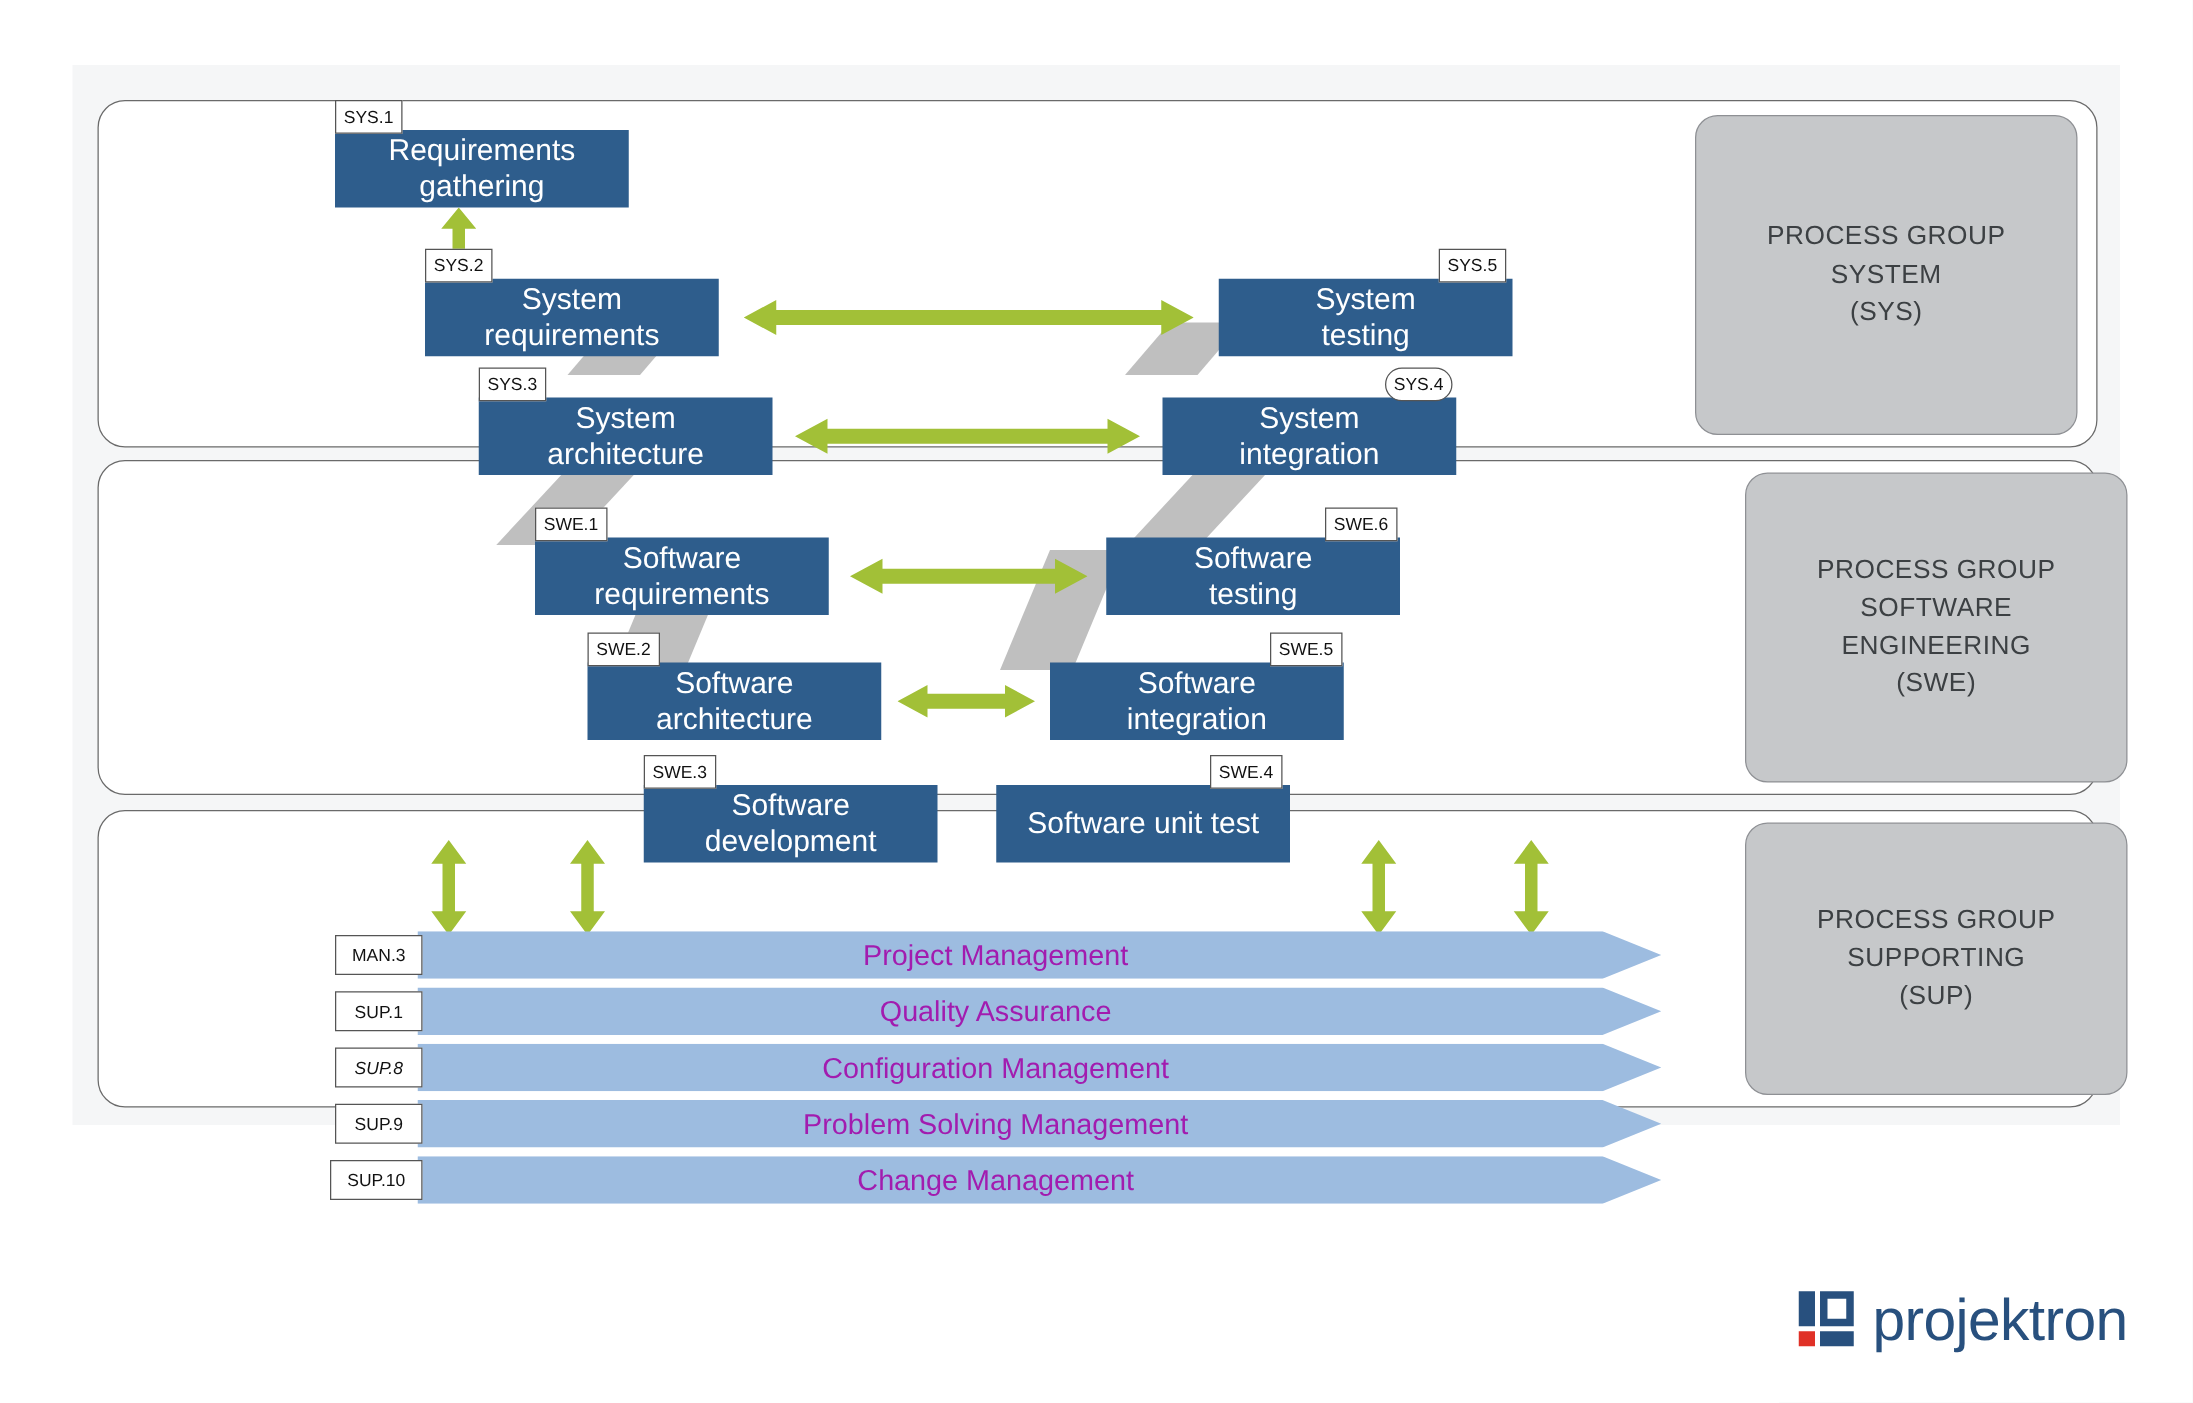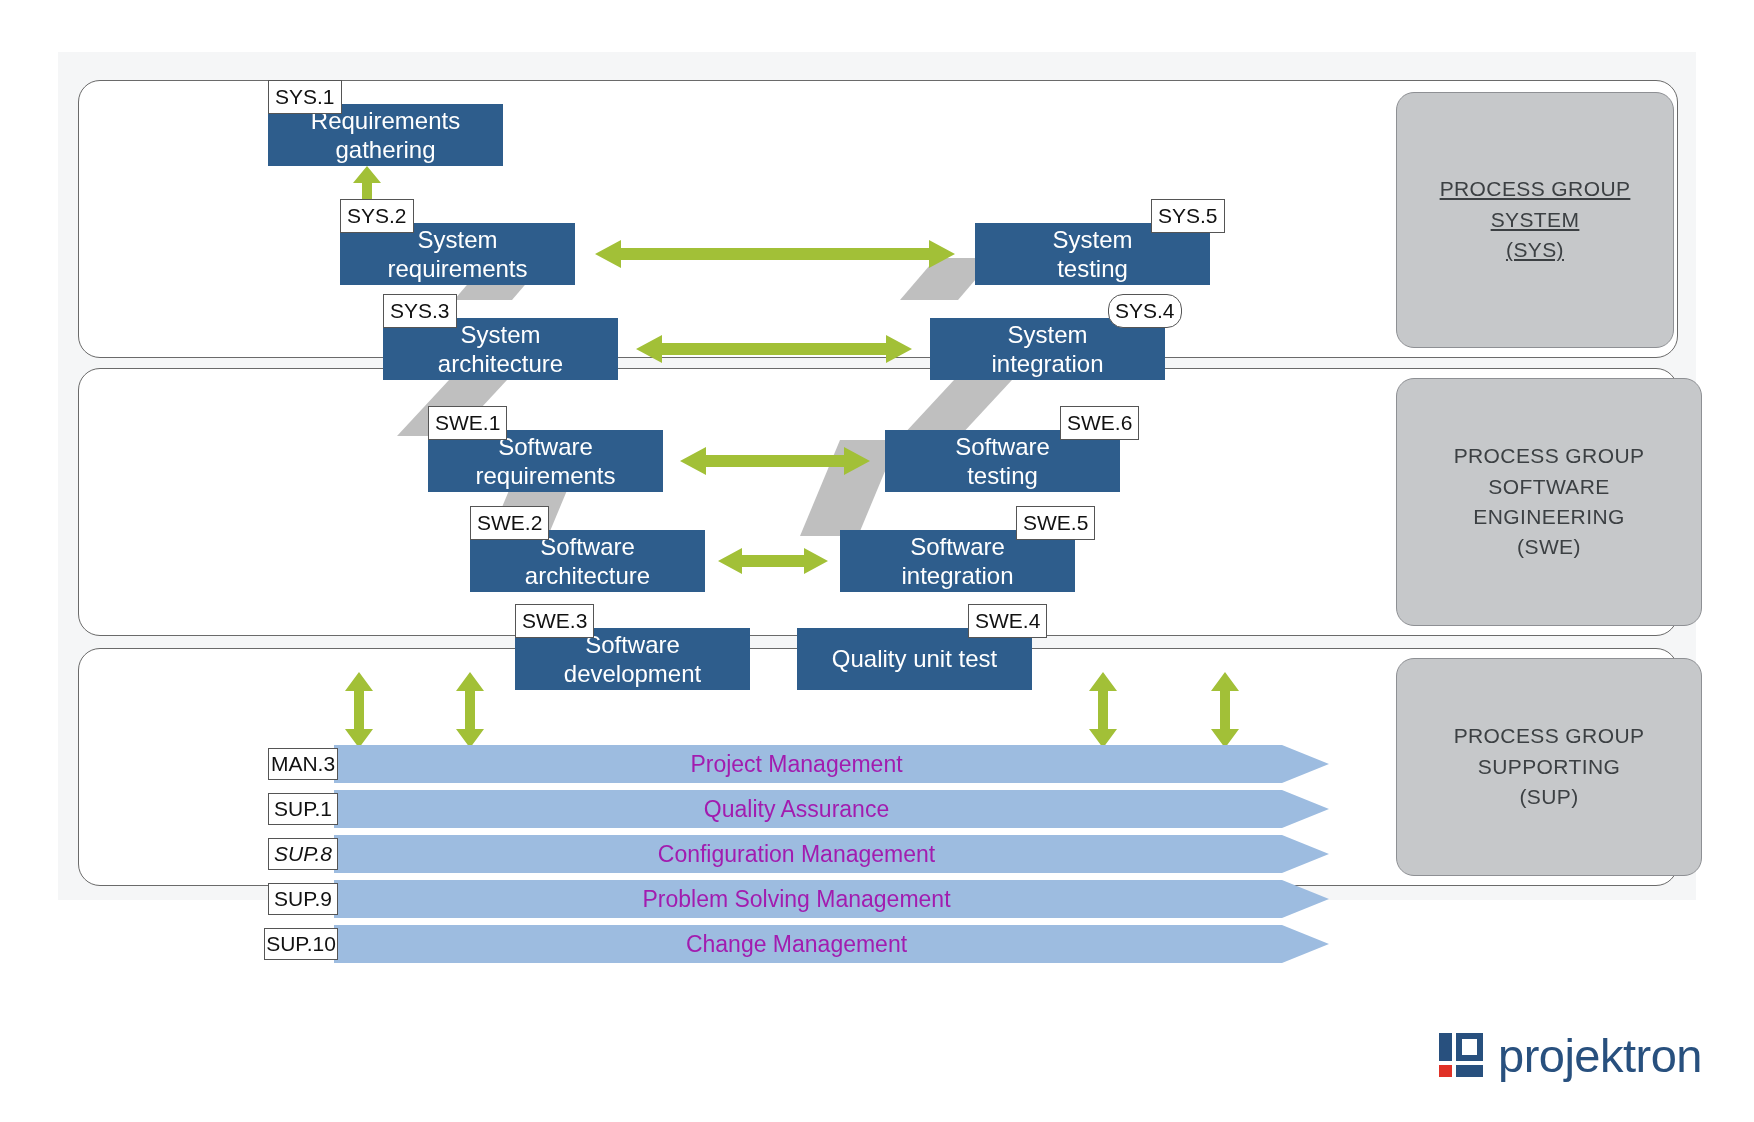--- a/index.html
+++ b/index.html
@@ -37,21 +37,21 @@
     border-radius:18px;
     box-sizing:border-box;
     display:flex;align-items:center;justify-content:center;
     text-align:center;
     color:#3c4043;
     font-size:21px;
     letter-spacing:.4px;
     line-height:1.45;
     padding:0 14px;
   }
-  #pg-sys{left:1396px;top:92px;width:278px;height:256px;text-decoration:underline;}
+  #pg-sys{left:1356px;top:92px;width:306px;height:256px;}
   #pg-swe{left:1396px;top:378px;width:306px;height:248px;}
   #pg-sup{left:1396px;top:658px;width:306px;height:218px;}
 
   
   .pbox{
     position:absolute;
     background:#2e5d8c;
     color:#ffffff;
     display:flex;align-items:center;justify-content:center;
     text-align:center;
@@ -60,21 +60,21 @@
     box-sizing:border-box;
     padding:2px 6px;
   }
 
   
   .tag{
     position:absolute;
     background:#ffffff;
     border:1.4px solid #555555;
     color:#111111;
-    font-size:21px;
+    font-size:14px;
     line-height:1;
     padding:5px 6px 6px 6px;
     box-sizing:border-box;
     white-space:nowrap;
     z-index:6;
   }
 
   
   .harrow{position:absolute;}
   .harrow svg{display:block;width:100%;height:100%;}
@@ -219,21 +219,21 @@
   <div class="pbox" style="left:840px;top:530px;width:235px;height:62px;">
     <div>
       <div>Software</div>
       <div>integration</div>
     </div>
   </div>
   <div class="tag" style="left:1016px;top:506px;">SWE.5</div>
 
   <div class="pbox" style="left:797px;top:628px;width:235px;height:62px;">
     <div>
-      <div>Quality unit test</div>
+      <div>Software unit test</div>
     </div>
   </div>
   <div class="tag" style="left:968px;top:604px;">SWE.4</div>
 
   <div class="varrow" style="left:352px;top:166px;width:30px;height:58px;">
     <svg viewBox="0 0 30 58" preserveAspectRatio="none">
       <polygon points="15,0 29,17 20,17 20,41 29,41 15,58 1,41 10,41 10,17 1,17" fill="#a2c037"></polygon>
     </svg>
   </div>
 

